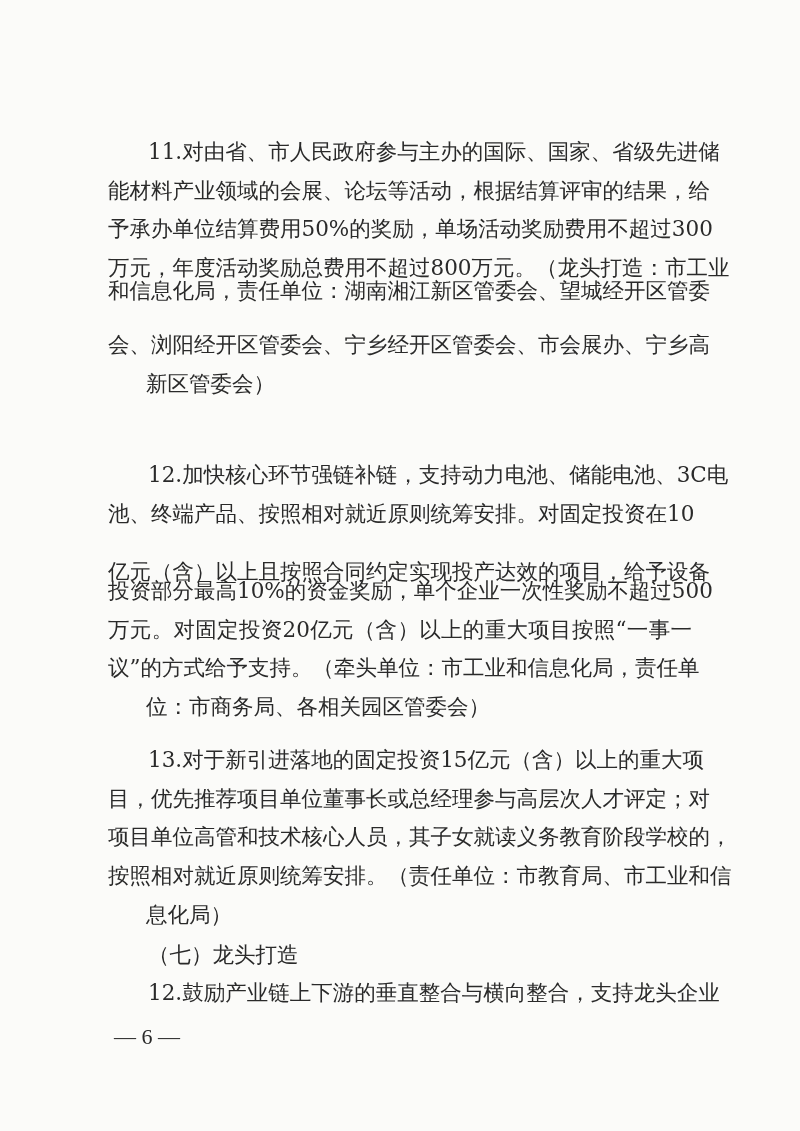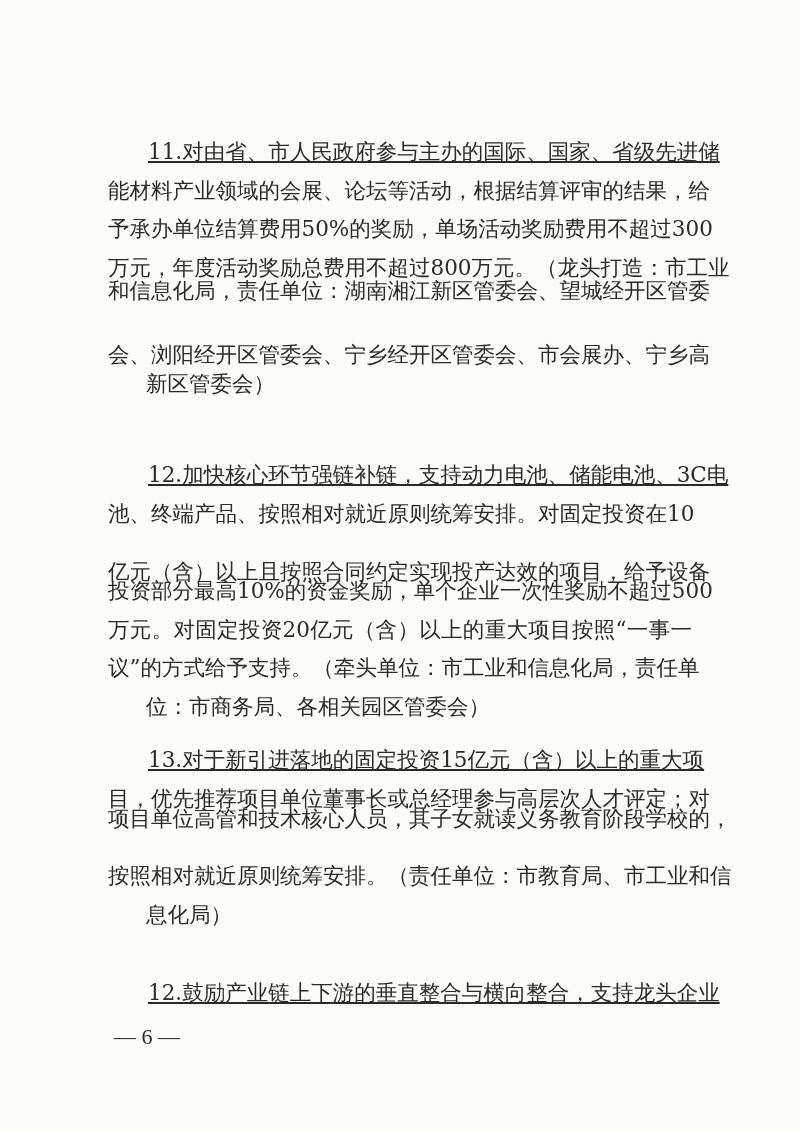--- a/index.html
+++ b/index.html
@@ -11,61 +11,62 @@
   }
   .page { position: relative; width: 800px; height: 1131px; }
   .line {
     position: absolute; left: 108px; width: 584px;
     font-size: 21.5px; line-height: 30px; height: 30px;
     white-space: nowrap; overflow: visible;
     text-align: justify; text-align-last: justify;
     letter-spacing: 0px;
   }
   .line.last { text-align-last: left; margin-left: 38px; }
-  .line.indent { left: 148px; width: 544px; text-decoration: underline; }
+  .line.indent { left: 148px; width: 544px; }
   .line.heading { left: 148px; width: 544px; text-align-last: left; }
   .pagenum {
     position: absolute; left: 114px; top: 1022px;
     font-size: 22px; line-height: 30px;
     font-family: "Liberation Serif", serif; color: #2a2a2a;
   }
 </style>
 </head>
 <body>
 
 <div class="page">
 
   <div>
     <div class="line indent" style="top:137px">11.对由省、市人民政府参与主办的国际、国家、省级先进储</div>
     <div class="line" style="top:176px">能材料产业领域的会展、论坛等活动，根据结算评审的结果，给</div>
     <div class="line" style="top:214px">予承办单位结算费用50%的奖励，单场活动奖励费用不超过300</div>
     <div class="line" style="top:253px">万元，年度活动奖励总费用不超过800万元。（龙头打造：市工业</div>
     <div class="line" style="top:276px">和信息化局，责任单位：湖南湘江新区管委会、望城经开区管委</div>
-    <div class="line" style="top:340px">会、浏阳经开区管委会、宁乡经开区管委会、市会展办、宁乡高</div>
+    <div class="line" style="top:330px">会、浏阳经开区管委会、宁乡经开区管委会、市会展办、宁乡高</div>
     <div class="line last" style="top:369px">新区管委会）</div>
   </div>
 
 
   <div>
     <div class="line indent" style="top:460px">12.加快核心环节强链补链，支持动力电池、储能电池、3C电</div>
     <div class="line" style="top:499px">池、终端产品、按照相对就近原则统筹安排。对固定投资在10</div>
     <div class="line" style="top:557px">亿元（含）以上且按照合同约定实现投产达效的项目，给予设备</div>
     <div class="line" style="top:576px">投资部分最高10%的资金奖励，单个企业一次性奖励不超过500</div>
     <div class="line" style="top:615px">万元。对固定投资20亿元（含）以上的重大项目按照“一事一</div>
     <div class="line" style="top:653px">议”的方式给予支持。（牵头单位：市工业和信息化局，责任单</div>
     <div class="line last" style="top:692px">位：市商务局、各相关园区管委会）</div>
   </div>
 
   <div>
     <div class="line indent" style="top:745px">13.对于新引进落地的固定投资15亿元（含）以上的重大项</div>
     <div class="line" style="top:784px">目，优先推荐项目单位董事长或总经理参与高层次人才评定；对</div>
-    <div class="line" style="top:804px">项目单位高管和技术核心人员，其子女就读义务教育阶段学校的，</div>
+    <div class="line" style="top:822px">项目单位高管和技术核心人员，其子女就读义务教育阶段学校的，</div>
     <div class="line" style="top:861px">按照相对就近原则统筹安排。（责任单位：市教育局、市工业和信</div>
     <div class="line last" style="top:900px">息化局）</div>
   </div>
 
+  <div class="line heading" style="top:940px">（七）龙头打造</div>
 
   <div>
     <div class="line indent" style="top:978px">12.鼓励产业链上下游的垂直整合与横向整合，支持龙头企业</div>
   </div>
 
   <div class="pagenum">— 6 —</div>
 </div>
 
 </body></html>

